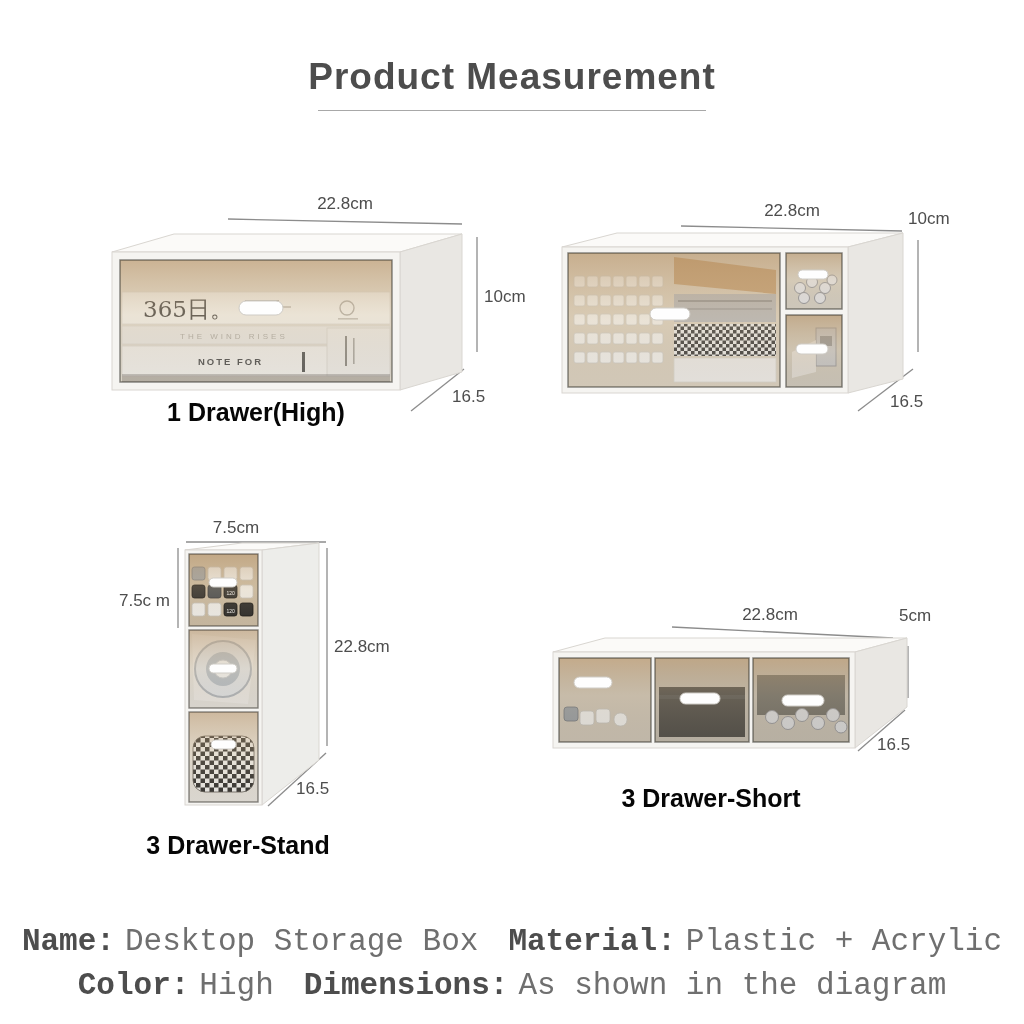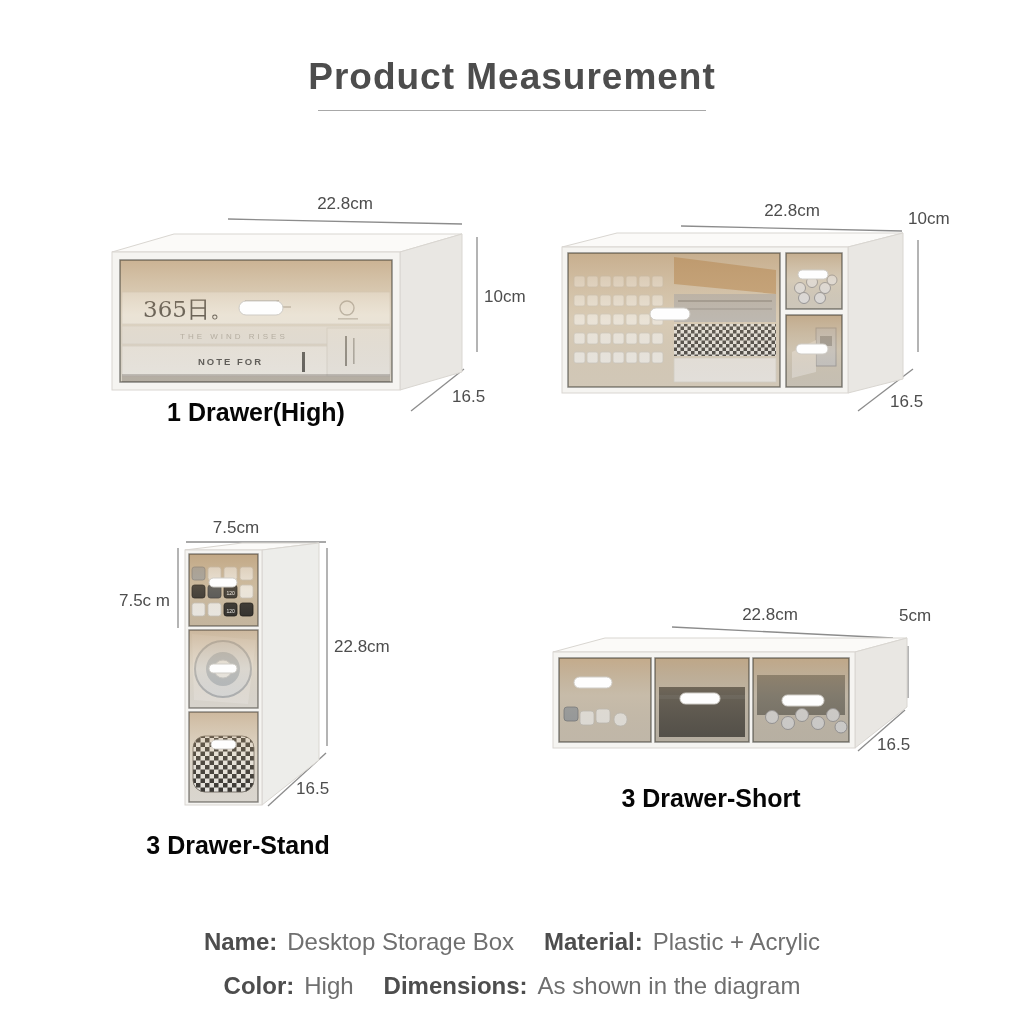--- a/index.html
+++ b/index.html
@@ -20,21 +20,21 @@
   }
   .dim-center{width:90px;text-align:center;}
   .dim-right{width:62px;text-align:right;}
   .product-name{
     width:300px;text-align:center;font-size:25px;font-weight:700;color:#060606;white-space:nowrap;
   }
   .overlay-svg{top:0;left:0;pointer-events:none;}
   .specs{
     top:920px;left:0;width:1024px;text-align:center;
   }
-  .spec-line{font-size:24px;line-height:44px;white-space:nowrap;}
+  .spec-line{font-size:31px;line-height:44px;white-space:nowrap;font-family:Liberation Mono, monospace;}
   .sl{font-weight:700;color:#4d4d4d;margin-right:10px;}
   .sv{color:#6f6f6f;}
   .gap{margin-left:30px;}
 </style>
 </head>
 <body>
 
 <div class="stage">
 
   <div class="abs page-title">Product Measurement</div>

